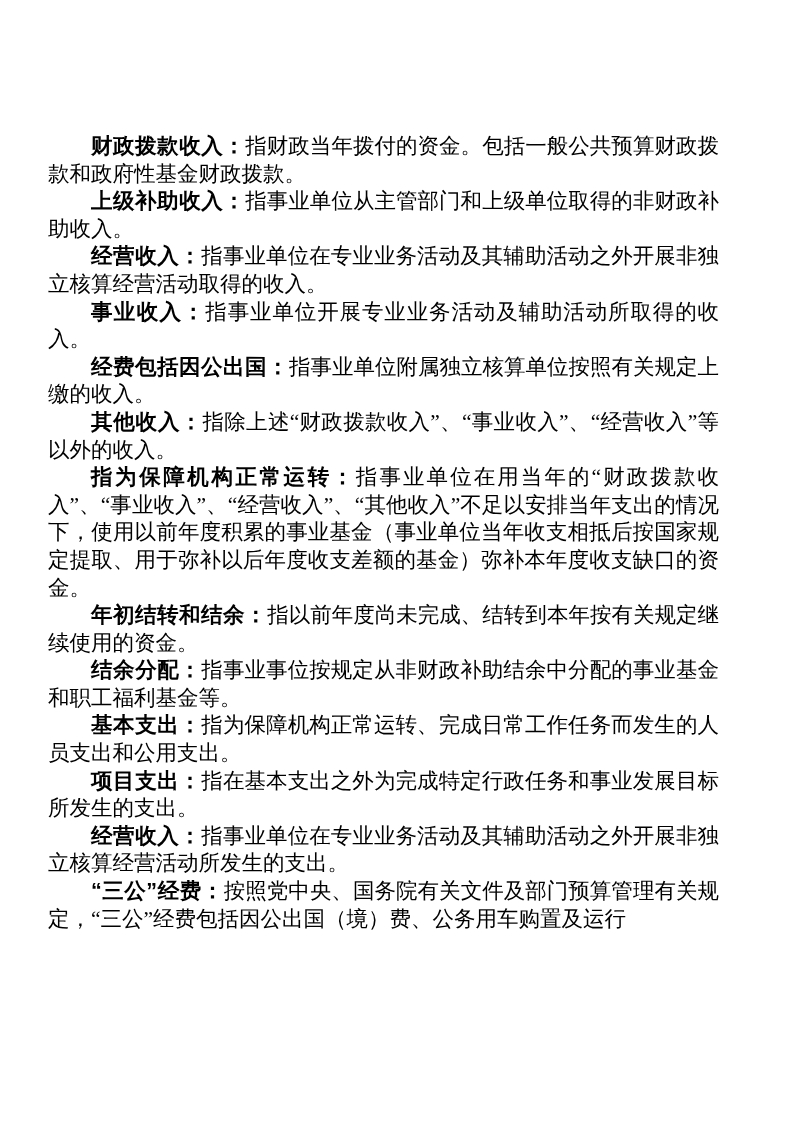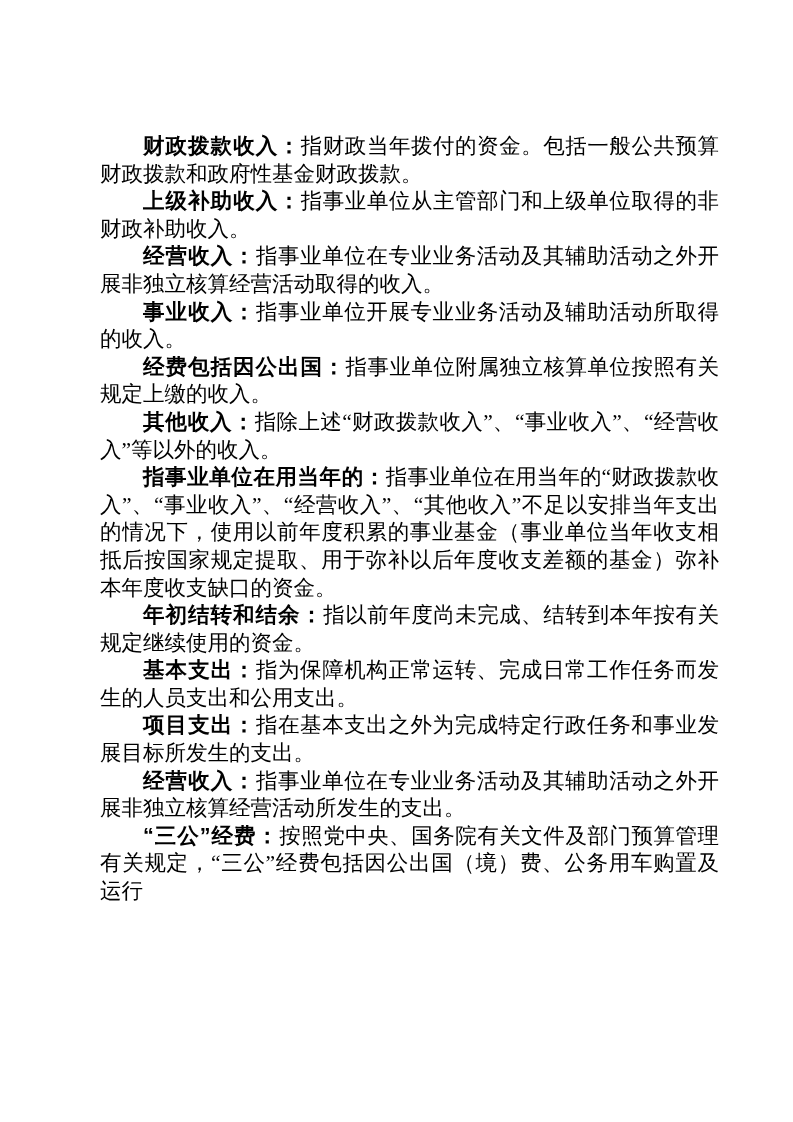--- a/index.html
+++ b/index.html
@@ -7,21 +7,21 @@
     padding: 0;
     background: #ffffff;
   }
   .page {
     position: relative;
     width: 793px;
     height: 1122px;
     background: #ffffff;
     overflow: hidden;
     box-sizing: border-box;
-    padding: 133px 74px 0 100px;
+    padding: 133px 74px 0 48px;
   }
   .doc-body {
     font-family: "Liberation Serif", "DejaVu Serif", serif;
     font-size: 21.5px;
     line-height: 27.6px;
     color: #000000;
     text-align: justify;
   }
   .doc-body p {
     margin: 0;
@@ -45,24 +45,25 @@
     <p><span class="term">上级补助收入：</span><span>指事业单位从主管部门和上级单位取得的非财政补助收入。</span></p>
 
     <p><span class="term">经营收入：</span><span>指事业单位在专业业务活动及其辅助活动之外开展非独立核算经营活动取得的收入。</span></p>
 
     <p><span class="term">事业收入：</span><span>指事业单位开展专业业务活动及辅助活动所取得的收入。</span></p>
 
     <p><span class="term">经费包括因公出国：</span><span>指事业单位附属独立核算单位按照有关规定上缴的收入。</span></p>
 
     <p><span class="term">其他收入：</span><span>指除上述“财政拨款收入”、“事业收入”、“经营收入”等以外的收入。</span></p>
 
-    <p><span class="term">指事业单位在用当年的：</span><span>指事业单位在用当年的“财政拨款收入”、“事业收入”、“经营收入”、“其他收入”不足以安排当年支出的情况下，使用以前年度积累的事业基金（事业单位当年收支相抵后按国家规定提取、用于弥补以后年度收支差额的基金）弥补本年度收支缺口的资金。</span></p>
+    <p><span class="term">指为保障机构正常运转：</span><span>指事业单位在用当年的“财政拨款收入”、“事业收入”、“经营收入”、“其他收入”不足以安排当年支出的情况下，使用以前年度积累的事业基金（事业单位当年收支相抵后按国家规定提取、用于弥补以后年度收支差额的基金）弥补本年度收支缺口的资金。</span></p>
 
     <p><span class="term">年初结转和结余：</span><span>指以前年度尚未完成、结转到本年按有关规定继续使用的资金。</span></p>
 
+    <p><span class="term">结余分配：</span><span>指事业事位按规定从非财政补助结余中分配的事业基金和职工福利基金等。</span></p>
 
 
     <p><span class="term">基本支出：</span><span>指为保障机构正常运转、完成日常工作任务而发生的人员支出和公用支出。</span></p>
 
     <p><span class="term">项目支出：</span><span>指在基本支出之外为完成特定行政任务和事业发展目标所发生的支出。</span></p>
 
     <p><span class="term">经营收入：</span><span>指事业单位在专业业务活动及其辅助活动之外开展非独立核算经营活动所发生的支出。</span></p>
 
     <p><span class="term">“三公”经费：</span><span>按照党中央、国务院有关文件及部门预算管理有关规定，“三公”经费包括因公出国（境）费、公务用车购置及运行</span></p>
 

